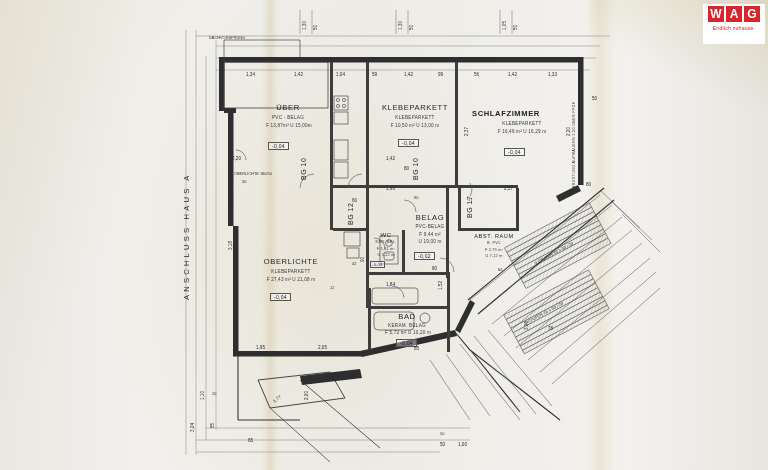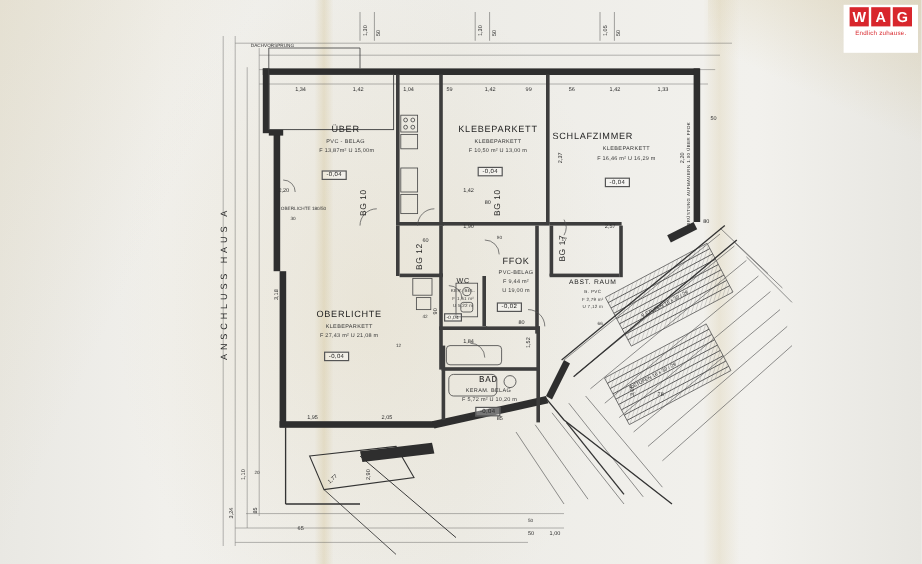--- a/index.html
+++ b/index.html
@@ -241,43 +241,43 @@
 <div class="lbl room-name" style="left:252px;top:104px;width:72px;">ÜBER</div>
 <div class="lbl room-sub" style="left:252px;top:115px;width:72px;">PVC - BELAG</div>
 <div class="lbl room-area" style="left:246px;top:123px;width:86px;">F 13,87m²      U 15,00m</div>
 <div class="lvl" style="left:268px;top:142px;">-0,04</div>
 
 <div class="lbl room-name" style="left:374px;top:104px;width:82px;">KLEBEPARKETT</div>
 <div class="lbl room-sub" style="left:374px;top:115px;width:82px;">KLEBEPARKETT</div>
 <div class="lbl room-area" style="left:370px;top:123px;width:90px;">F 10,50 m²      U 13,00 m</div>
 <div class="lvl" style="left:398px;top:139px;">-0,04</div>
 
-<div class="lbl room-name" style="left:450px;top:110px;width:88px;">SCHLAFZIMMER</div>
+<div class="lbl room-name" style="left:462px;top:110px;width:88px;font-weight:bold;">SCHLAFZIMMER</div>
 <div class="lbl room-sub" style="left:478px;top:121px;width:88px;">KLEBEPARKETT</div>
 <div class="lbl room-area" style="left:474px;top:129px;width:96px;">F 16,46 m²      U 16,29 m</div>
 <div class="lvl" style="left:504px;top:148px;">-0,04</div>
 
 <div class="lbl room-name" style="left:246px;top:258px;width:90px;">OBERLICHTE</div>
 <div class="lbl room-sub" style="left:246px;top:269px;width:90px;">KLEBEPARKETT</div>
 <div class="lbl room-area" style="left:242px;top:277px;width:98px;">F 27,43 m²      U 21,08 m</div>
 <div class="lvl" style="left:270px;top:293px;">-0,04</div>
 
-<div class="lbl room-name" style="left:408px;top:214px;width:44px;">FFOK</div>
+<div class="lbl room-name" style="left:408px;top:214px;width:44px;">BELAG</div>
 <div class="lbl room-sub" style="left:404px;top:224px;width:52px;">PVC-BELAG</div>
 <div class="lbl room-area" style="left:406px;top:232px;width:48px;">F 9,44 m²</div>
 <div class="lbl room-area" style="left:406px;top:239px;width:48px;">U 19,00 m</div>
 <div class="lvl" style="left:414px;top:252px;">-0,02</div>
 
 <div class="lbl room-name" style="left:372px;top:232px;width:28px;font-size:6px;">WC</div>
 <div class="lbl room-sub" style="left:368px;top:240px;width:36px;font-size:3.8px;">KER. BEL.</div>
 <div class="lbl room-area" style="left:368px;top:247px;width:36px;font-size:3.8px;">F 1,61 m²</div>
 <div class="lbl room-area" style="left:368px;top:253px;width:36px;font-size:3.8px;">U 5,22 m</div>
 <div class="lvl" style="left:370px;top:261px;font-size:4px;padding:0 1px;">-0,04</div>
 
-<div class="lbl room-name" style="left:390px;top:313px;width:34px;font-family:Liberation Mono, monospace;">BAD</div>
+<div class="lbl room-name" style="left:390px;top:313px;width:34px;">BAD</div>
 <div class="lbl room-sub" style="left:382px;top:323px;width:50px;">KERAM. BELAG</div>
 <div class="lbl room-area" style="left:380px;top:330px;width:56px;">F 5,72 m²   U 10,20 m</div>
 <div class="lvl" style="left:396px;top:339px;">-0,04</div>
 
 <div class="lbl room-name" style="left:468px;top:233px;width:52px;font-size:5.6px;">ABST. RAUM</div>
 <div class="lbl room-sub" style="left:468px;top:241px;width:52px;font-size:3.8px;">B. PVC</div>
 <div class="lbl room-area" style="left:468px;top:248px;width:52px;font-size:3.8px;">F 2,79 m²</div>
 <div class="lbl room-area" style="left:468px;top:254px;width:52px;font-size:3.8px;">U 7,12 m</div>
 
 <div class="lbl bg-v" style="left:300px;top:180px;">BG  10</div>

